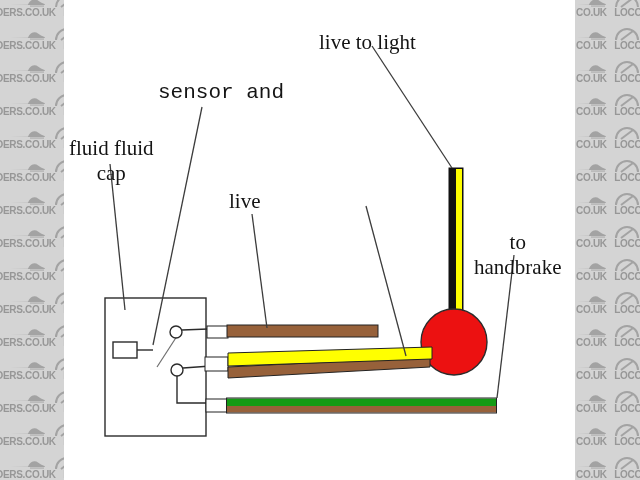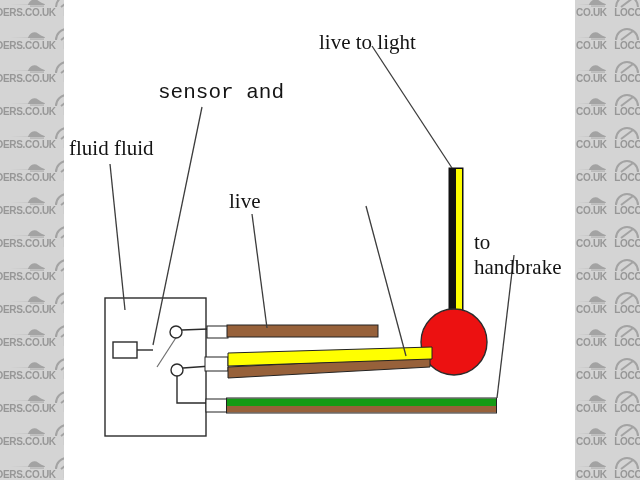--- a/index.html
+++ b/index.html
@@ -23,21 +23,21 @@
   .wm-right .wm-text{margin-left:1px;}
   
   .canvas{position:absolute;left:64px;top:0;width:511px;height:480px;background:#ffffff;}
   .diagram-svg{position:absolute;left:0;top:0;}
   .outline{stroke:#2b2b2b;stroke-width:1.4;}
   .wireline{stroke:#222222;stroke-width:1;}
   .thin{stroke:#3c3c3c;stroke-width:1.3;fill:none;}
   .graythin{stroke:#6f6f6f;stroke-width:1.2;fill:none;}
   .lbl{position:absolute;font-family:"Liberation Serif","DejaVu Serif",serif;
        font-size:21px;line-height:25px;color:#141414;white-space:nowrap;}
-  .lbl span{display:block;}
+  .lbl span{display:block;text-align:center;}
 </style>
 </head>
 <body>
 
 <div class="screen">
 
   <div class="wm-strip wm-left">
     <div class="wm-col">
       <div class="wm-tile">
         <div class="wm-cars">
@@ -508,20 +508,21 @@
     </svg>
 
     <div class="lbl" style="left:255px;top:30px;">
       <span>live to light</span>
     </div>
     <div class="lbl" style="left:94px;top:80px;font-family:Liberation Mono, monospace;">
       <span>sensor and</span>
     </div>
     <div class="lbl" style="left:5px;top:136px;">
       <span>fluid fluid</span>
+      <span>cap</span>
     </div>
     <div class="lbl" style="left:165px;top:189px;">
       <span>live</span>
     </div>
     <div class="lbl" style="left:410px;top:206px;margin-top:24px;">
       <span>to</span>
       <span>handbrake</span>
     </div>
   </div>
 

